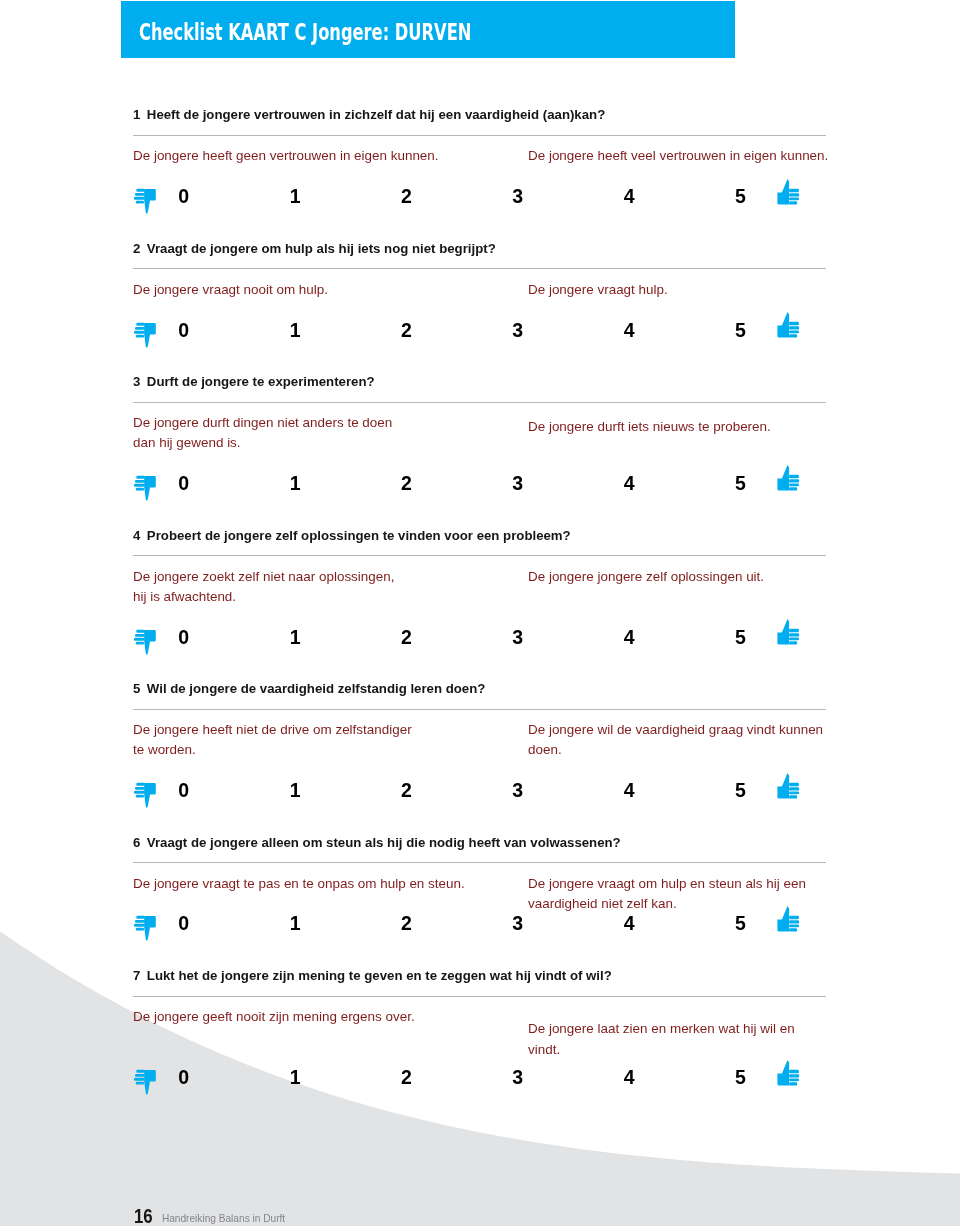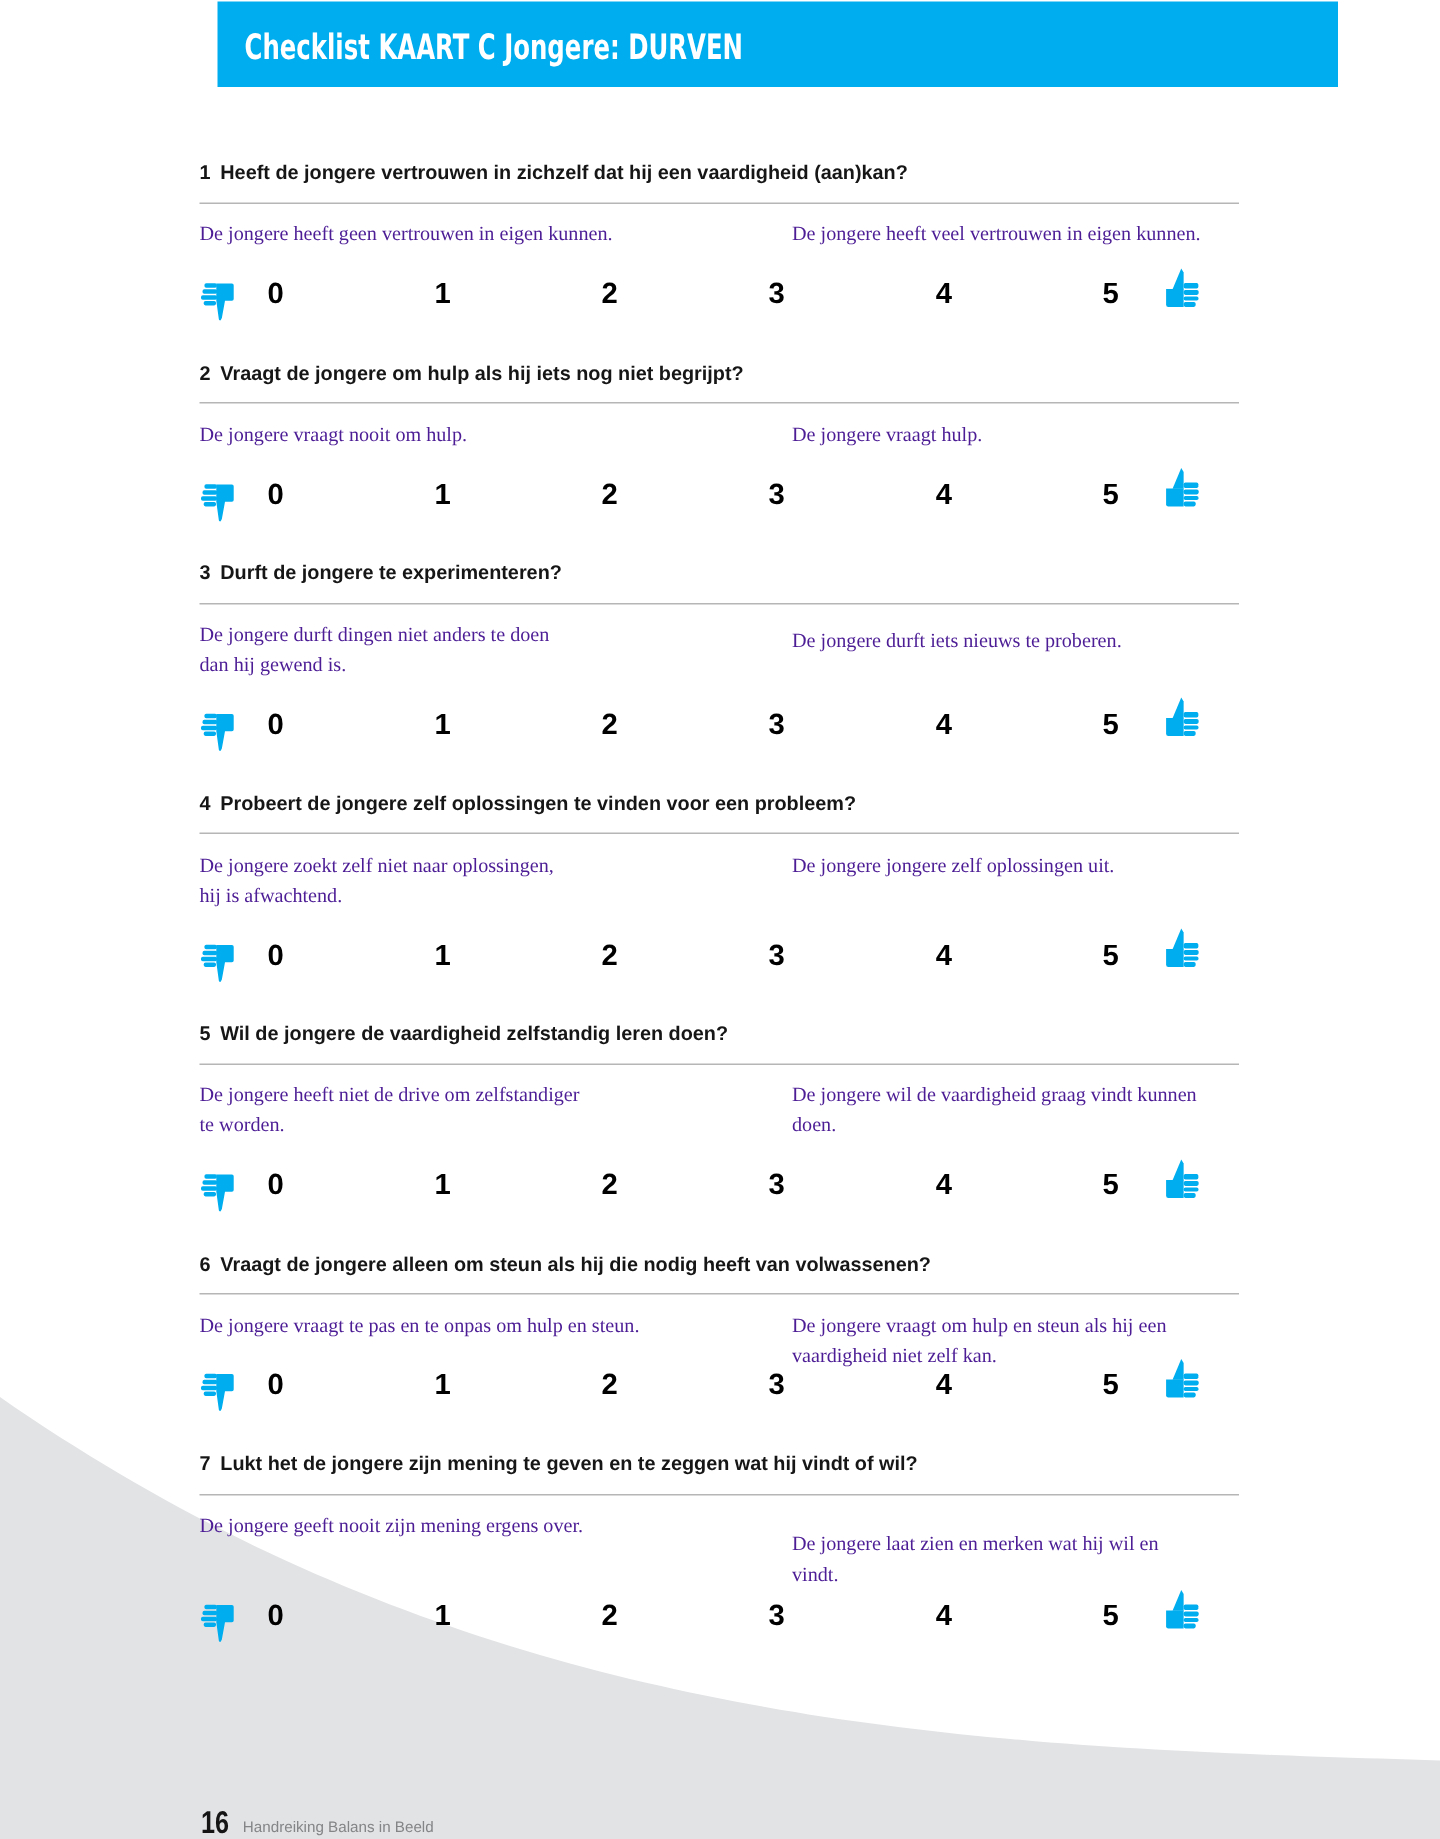--- a/index.html
+++ b/index.html
@@ -7,43 +7,42 @@
     width:960px; height:1226px; position:relative; overflow:hidden;
     background:#ffffff;
     font-family:"Liberation Sans", sans-serif;
   }
   #page { position:absolute; left:0; top:0; width:960px; height:1226px;
           transform:translateZ(0); -webkit-font-smoothing:antialiased; }
 
   .swoosh { position:absolute; left:0; top:0; width:960px; height:1226px; }
 
   .titlebar {
-    position:absolute; left:145px; top:1px; width:747px; height:57px;
+    position:absolute; left:121px; top:1px; width:614px; height:57px;
   }
   .titlebar .t {
     position:absolute; left:18px; top:16.7px;
     font-family:"DejaVu Sans Condensed","DejaVu Sans",sans-serif;
     font-weight:bold; font-size:23.3px; color:#ffffff;
     white-space:nowrap; letter-spacing:0px;
     transform:scaleX(0.776); transform-origin:left top;
   }
 
   .qblock { position:absolute; left:133px; width:693px; }
   .qhead {
     position:absolute; left:0px; top:0;
     font-weight:bold; font-size:13.22px; color:#161616;
     line-height:14px; white-space:nowrap;
   }
   .qhead .n { margin-right:6.5px; }
   .rule { position:absolute; left:0; width:693px; height:1px;
           background:#b6b6b6; }
   .col {
-    position:absolute; font-size:13.45px; color:#4c1d95; line-height:20.3px;
+    position:absolute; font-size:13.45px; color:#7f1d1d; line-height:20.3px;
     white-space:pre-line;
-    font-family:Liberation Serif, serif;
   }
   .colL { left:0px; width:400px; }
   .colR { left:395px; width:310px; }
   .num {
     position:absolute; font-weight:bold; font-size:19.5px; color:#000000;
     text-align:center; width:60px; line-height:19px;
   }
   .ticon { position:absolute; }
 
   .footer { position:absolute; left:133px; top:1205px; height:21px; }
@@ -300,15 +299,15 @@
           <path d="M1.4 14.6 h11.7 v12.0 h-10.2 a1.5 1.5 0 0 1 -1.5 -1.5 z"></path>
           <rect x="13.1" y="10.7" width="9.8" height="3.6" rx="1.2"></rect>
           <rect x="13.1" y="15.3" width="10.0" height="3.3" rx="1.2"></rect>
           <rect x="13.1" y="19.6" width="9.9" height="2.7" rx="1.2"></rect>
           <rect x="13.1" y="23.3" width="8.0" height="3.3" rx="1.2"></rect>
         </g>
       </svg>
     </div>
     <div class="footer">
       <span class="pg">16</span>
-      <span class="ftxt">Handreiking Balans in Beeld</span>
+      <span class="ftxt">Handreiking Balans in Durft</span>
     </div>
   </div>
 
 </body></html>

